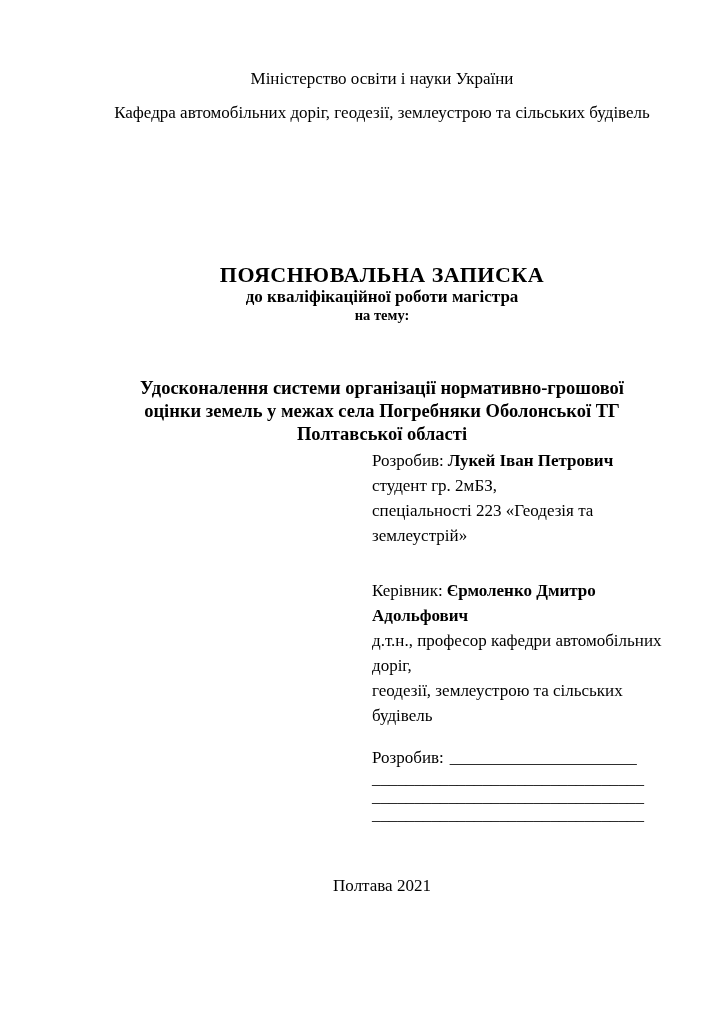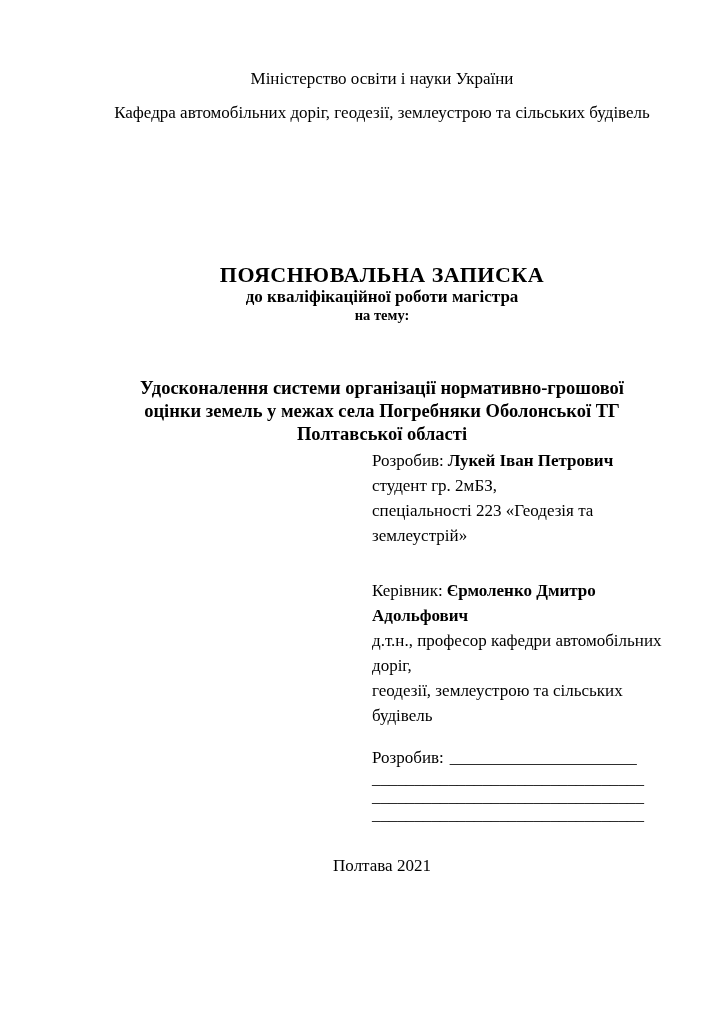--- a/index.html
+++ b/index.html
@@ -64,21 +64,21 @@
     line-height: 25px;
     text-align: left;
   }
   .byline-block { margin: 0; }
   .supervisor-block { margin-top: 30px; }
   .reviewer-block { margin-top: 17px; }
   .bold-name { font-weight: bold; margin-left: 4px; }
   .sig-line { margin-left: 6px; letter-spacing: 0; }
   .blank-line { line-height: 18px; white-space: nowrap; }
   .footer-block {
-    top: 856px;
+    top: 876px;
     font-size: 17px;
     line-height: 20px;
   }
 </style>
 </head>
 <body>
 
 <div class="page">
 
   <div class="centered-col header-block">

